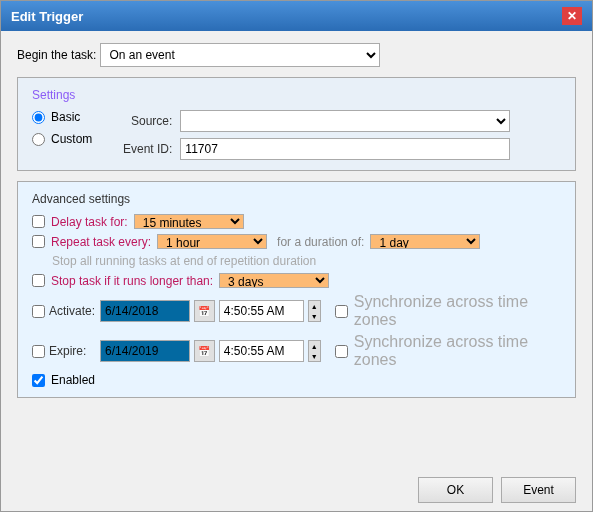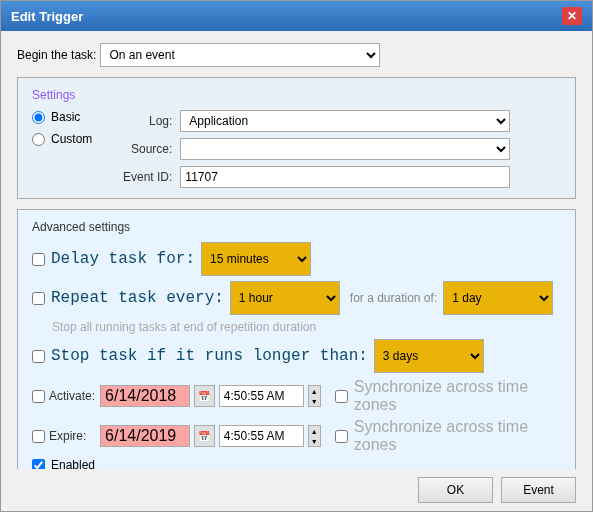--- a/index.html
+++ b/index.html
@@ -146,28 +146,27 @@
       margin-bottom: 8px;
       color: #333;
     }
     .adv-row {
       display: flex;
       align-items: center;
       gap: 6px;
       margin-bottom: 5px;
     }
     .adv-label {
-      font-size: 16px;
-      color: #0c4a6e;
-      font-family: Liberation Mono, monospace;
+      font-size: 12px;
+      color: #be185d;
     }
     .adv-select {
-      height: 34px;
-      border: 1px solid #aaa;
-      background: #eab308;
+      height: 15px;
+      border: 1px solid #aaa;
+      background: #fdba74;
       font-size: 12px;
       padding: 0 4px;
       appearance: auto;
     }
     .adv-select-sm {
       width: 110px;
     }
     .adv-select-md {
       width: 110px;
     }
@@ -190,22 +189,22 @@
     }
     .date-time-label {
       width: 50px;
       font-size: 12px;
       color: #333;
     }
     .date-input {
       width: 90px;
       height: 22px;
       border: 1px solid #aaa;
-      background: #fca5a5;
-      font-size: 16px;
+      background: #0369a1;
+      font-size: 12px;
       padding: 10px 4px;
     }
     .date-btn {
       height: 22px;
       width: 22px;
       border: 1px solid #aaa;
       background: #e0e0e0;
       cursor: pointer;
       font-size: 10px;
       display: inline-flex;
@@ -306,26 +305,20 @@
         <div class="radio-item">
           <input type="radio" name="mode" checked="" style="">
           <span>Basic</span>
         </div>
         <div class="radio-item">
           <input type="radio" name="mode" style="">
           <span>Custom</span>
         </div>
       </div>
       <div class="fields-group">
-        <div class="field-row">
-          <span class="field-label">Log:</span>
-          <select class="field-select">
-            <option>Application</option>
-          </select>
-        </div>
         <div class="field-row">
           <span class="field-label">Source:</span>
           <select class="field-select">
             <option></option>
           </select>
         </div>
         <div class="field-row">
           <span class="field-label">Event ID:</span>
           <input type="text" class="field-input" value="11707" style="">
         </div>

